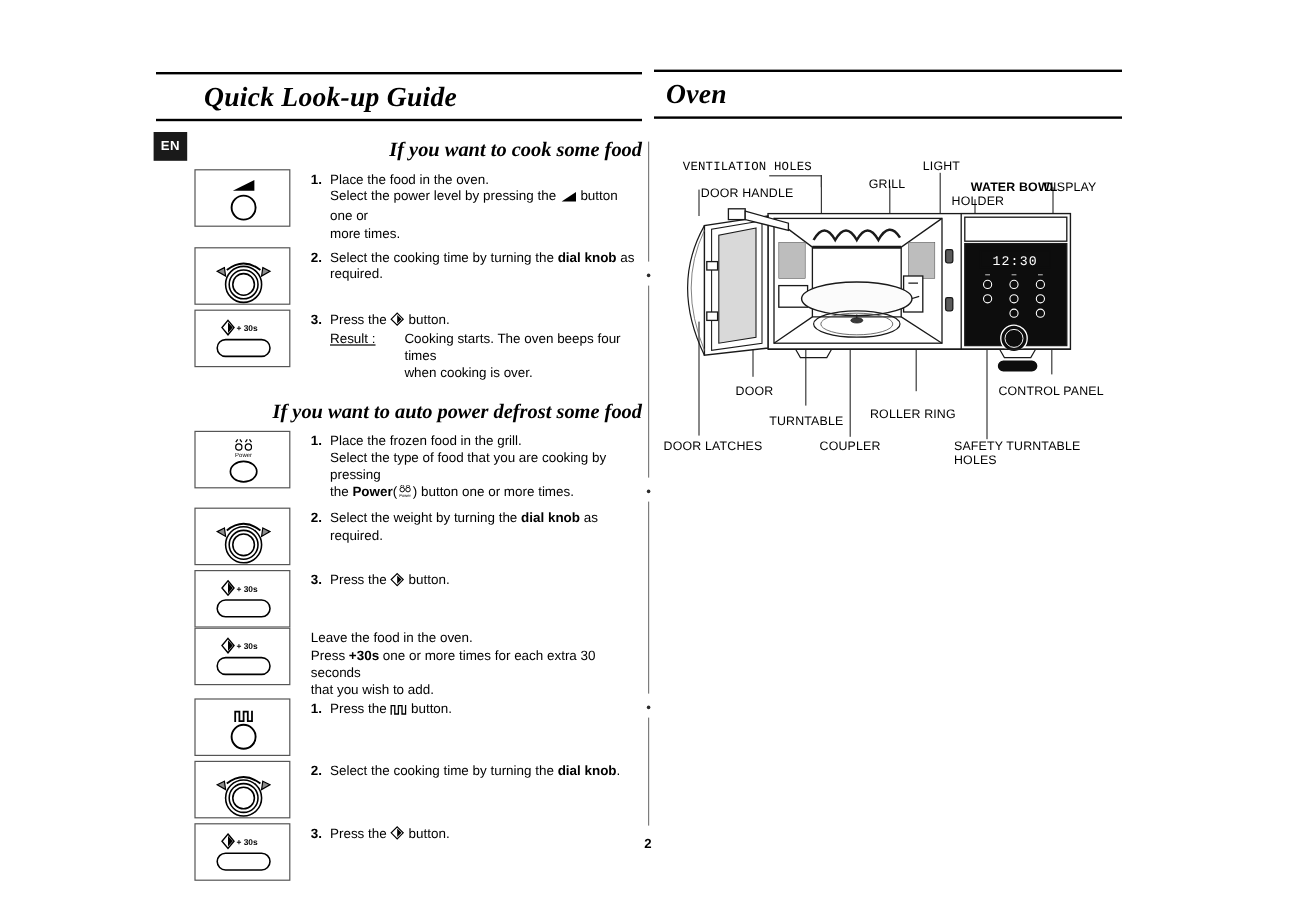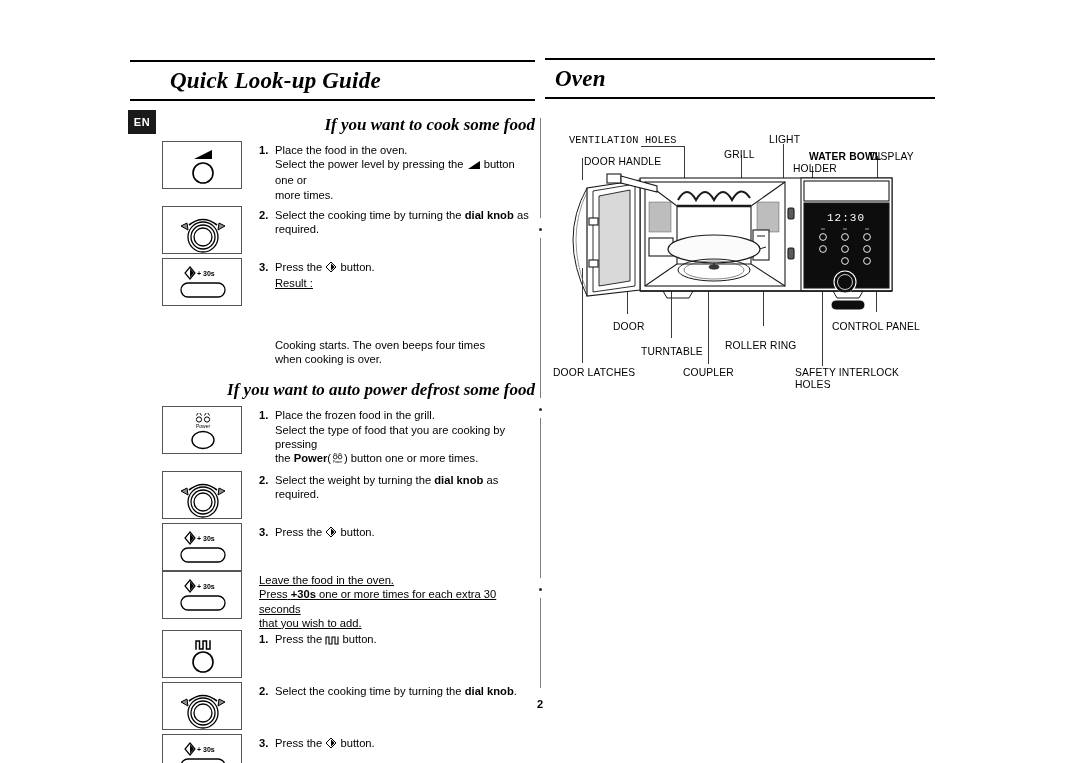--- a/index.html
+++ b/index.html
@@ -47,25 +47,25 @@
   }
   .step-gap{margin-top:4px;}
   .step-text{
     margin-left:17px;font-size:11.2px;line-height:14.2px;
     padding-top:2px;flex:1;
   }
   .num{font-weight:bold;display:inline-block;width:16px;}
   .txt-ind{display:flex;}
   .txt-body{flex:1;}
   b{font-weight:bold;}
-  .result-row{display:flex;margin-top:0;flex-direction:column;}
+  .result-row{display:flex;margin-top:0;}
   .result-lbl{
     text-decoration:underline;width:62px;flex:0 0 62px;
   }
-  .plain-text{margin-left:17px;font-size:11.2px;line-height:14.2px;padding-top:2px;flex:1;text-decoration:underline;}
+  .plain-text{margin-left:17px;font-size:11.2px;line-height:14.2px;padding-top:2px;flex:1;}
 
   
   .ig{display:inline-block;vertical-align:-2px;}
 
   
   .divider{position:absolute;left:539px;top:118px;height:570px;width:3px;}
   .divider i{position:absolute;left:1px;width:1px;background:#7d7d7d;}
   .divider b.dot{
     position:absolute;left:0px;width:3px;height:3px;border-radius:50%;
     background:#2b2b2b;
@@ -502,17 +502,17 @@
     <span class="lbl" style="left:264px;top:33px;font-weight:bold;">WATER BOWL</span>
     <span class="lbl" style="left:248px;top:45px;">HOLDER</span>
     <span class="lbl" style="left:325px;top:33px;">DISPLAY</span>
 
     <span class="lbl" style="left:68px;top:203px;">DOOR</span>
     <span class="lbl" style="left:180px;top:222px;">ROLLER RING</span>
     <span class="lbl" style="left:287px;top:203px;text-align:center;">CONTROL PANEL</span>
     <span class="lbl" style="left:96px;top:228px;">TURNTABLE</span>
     <span class="lbl" style="left:8px;top:249px;">DOOR LATCHES</span>
     <span class="lbl" style="left:138px;top:249px;">COUPLER</span>
-    <span class="lbl" style="left:250px;top:249px;">SAFETY INTERLOCK</span>
+    <span class="lbl" style="left:250px;top:249px;">SAFETY TURNTABLE</span>
     <span class="lbl" style="left:250px;top:261px;">HOLES</span>
   </div>
 
 </div>
 
 </body></html>

